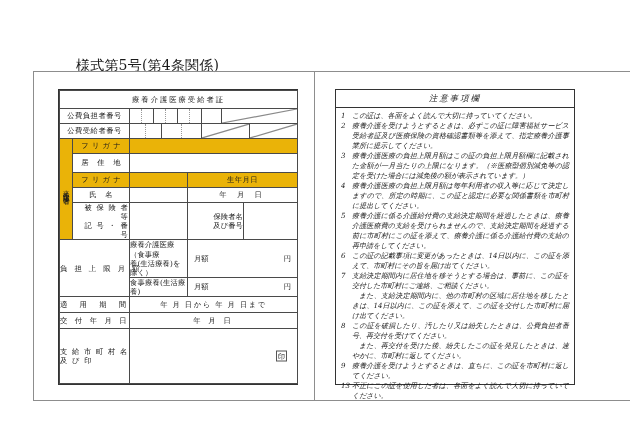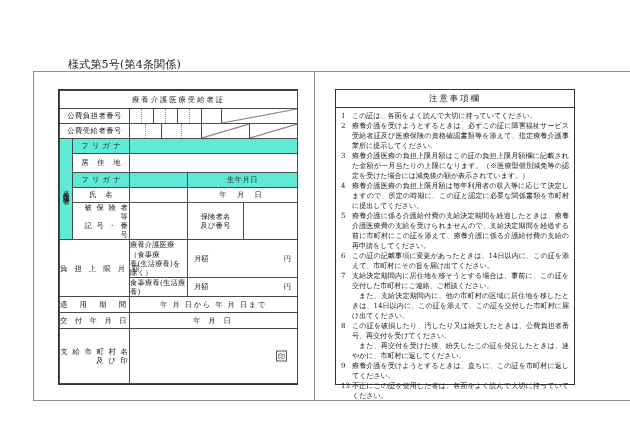--- a/index.html
+++ b/index.html
@@ -18,23 +18,23 @@
   .page {
     position: relative;
     width: 630px;
     height: 439px;
     box-sizing: border-box;
   }
 
   
   .form-no {
     position: absolute;
-    left: 68px;
+    left: 76px;
     top: 57px;
-    font-size: 11px;
+    font-size: 14px;
     letter-spacing: 0.2px;
     white-space: nowrap;
   }
 
   
   .outer-frame {
     position: absolute;
     left: 33px;
     top: 71px;
     width: 616px;
@@ -96,21 +96,21 @@
     padding: 0 2px;
     text-indent: 3.2px;
     white-space: nowrap;
   }
   .lbl-left {
     text-align: left;
     padding: 0 3px;
     letter-spacing: 0.2px;
   }
   .furigana-row td {
-    background: #5eead4;
+    background: #eab308;
   }
   .furigana-val {
     background: #e9e9e9;
   }
 
   
   .vcell {
     width: 13px;
     text-align: center;
     padding: 0;
@@ -187,20 +187,21 @@
 
   
   .notes {
     position: absolute;
     left: 20px;
     top: 17px;
     width: 240px;
     border: 1.4px solid #333;
     box-sizing: border-box;
     height: 296px;
+    font-style: italic;
   }
   .notes-title {
     text-align: center;
     font-size: 8.4px;
     letter-spacing: 2px;
     height: 17px;
     line-height: 17px;
     border-bottom: 1.2px solid #333;
   }
   .notes-body {
@@ -335,21 +336,21 @@
             <td></td>
             <td class="lbl" colspan="2" style="letter-spacing:4px">年  月  日</td>
           </tr>
 
           <tr>
             <td class="two-line" style="height:21px;text-align:right;letter-spacing:1.2px">
               <div>被 保 険 者 等</div>
               <div>記 号 ・ 番 号</div>
             </td>
             <td></td>
-            <td class="two-line" style="text-align:center">
+            <td class="two-line" style="text-align:right">
               <div>保険者名</div>
               <div>及び番号</div>
             </td>
             <td></td>
           </tr>
 
           <tr>
             <td class="lbl" colspan="2" rowspan="2" style="letter-spacing:2.4px">負 担 上 限 月 額</td>
             <td class="two-line" style="height:21px">
               <div>療養介護医療（食事療</div>
@@ -377,21 +378,21 @@
             <td class="lbl" colspan="2" style="letter-spacing:5px;height:15px">適 用 期 間</td>
             <td class="period-line" colspan="3">年  月  日から   年  月  日まで</td>
           </tr>
 
           <tr>
             <td class="lbl" colspan="2" style="letter-spacing:2.6px;height:15px">交 付 年 月 日</td>
             <td class="period-line" colspan="3" style="letter-spacing:3px">年   月   日</td>
           </tr>
 
           <tr>
-            <td class="sign-cell" colspan="2" style="text-align:right">
+            <td class="sign-cell" colspan="2" style="text-align:left">
               <div style="letter-spacing:1.2px">支 給 市 町 村 名</div>
               <div style="letter-spacing:1.2px">及    び    印</div>
             </td>
             <td class="sign-cell" colspan="3">
               <div class="seal">印</div>
             </td>
           </tr>
 
         </tbody>
           </table>

